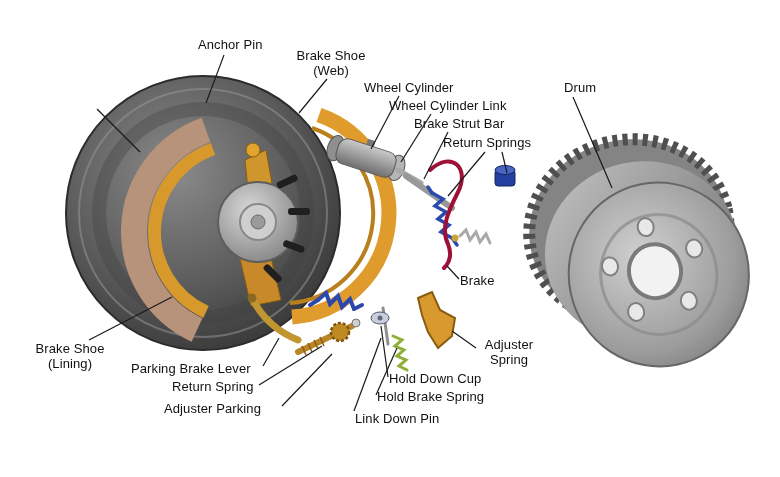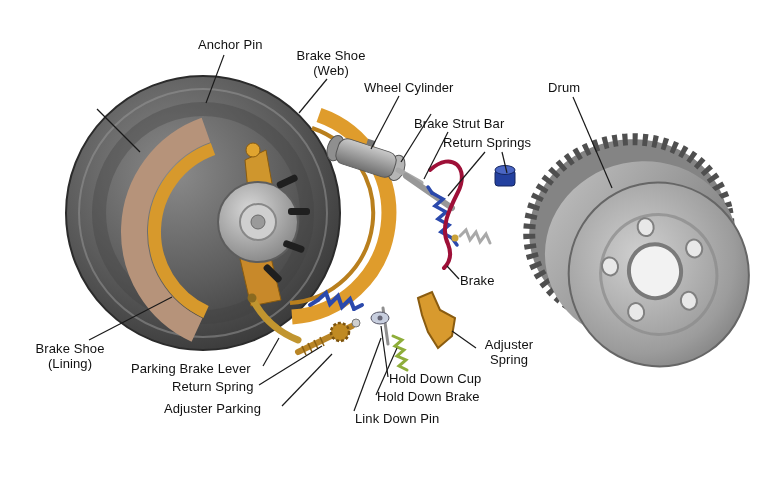--- a/index.html
+++ b/index.html
@@ -169,28 +169,29 @@
       <line x1="376" y1="395" x2="397" y2="348"></line>
       <line x1="354" y1="411" x2="381" y2="338"></line>
       <line x1="476" y1="348" x2="452" y2="331"></line>
     </g>
   </svg>
 
   <div class="label" style="left:198px;top:38px">Anchor Pin</div>
   <div class="label center" style="left:291px;top:49px;width:80px">Brake Shoe
 (Web)</div>
   <div class="label" style="left:364px;top:81px">Wheel Cylinder</div>
+  <div class="label" style="left:389px;top:99px">Wheel Cylinder Link</div>
   <div class="label" style="left:414px;top:117px">Brake Strut Bar</div>
   <div class="label" style="left:443px;top:136px">Return Springs</div>
-  <div class="label" style="left:548px;top:81px">Drum</div>
+  <div class="label" style="left:564px;top:81px">Drum</div>
   <div class="label" style="left:460px;top:274px">Brake</div>
   <div class="label center" style="left:28px;top:342px;width:84px">Brake Shoe
 (Lining)</div>
   <div class="label" style="left:131px;top:362px">Parking Brake Lever</div>
   <div class="label" style="left:172px;top:380px">Return Spring</div>
   <div class="label" style="left:164px;top:402px">Adjuster Parking</div>
   <div class="label" style="left:389px;top:372px">Hold Down Cup</div>
-  <div class="label" style="left:377px;top:390px">Hold Down Brake</div>
+  <div class="label" style="left:377px;top:390px">Hold Brake Spring</div>
   <div class="label" style="left:355px;top:412px">Link Down Pin</div>
   <div class="label center" style="left:477px;top:338px;width:64px">Adjuster
 Spring</div>
 
 </div>
 
 </body></html>

